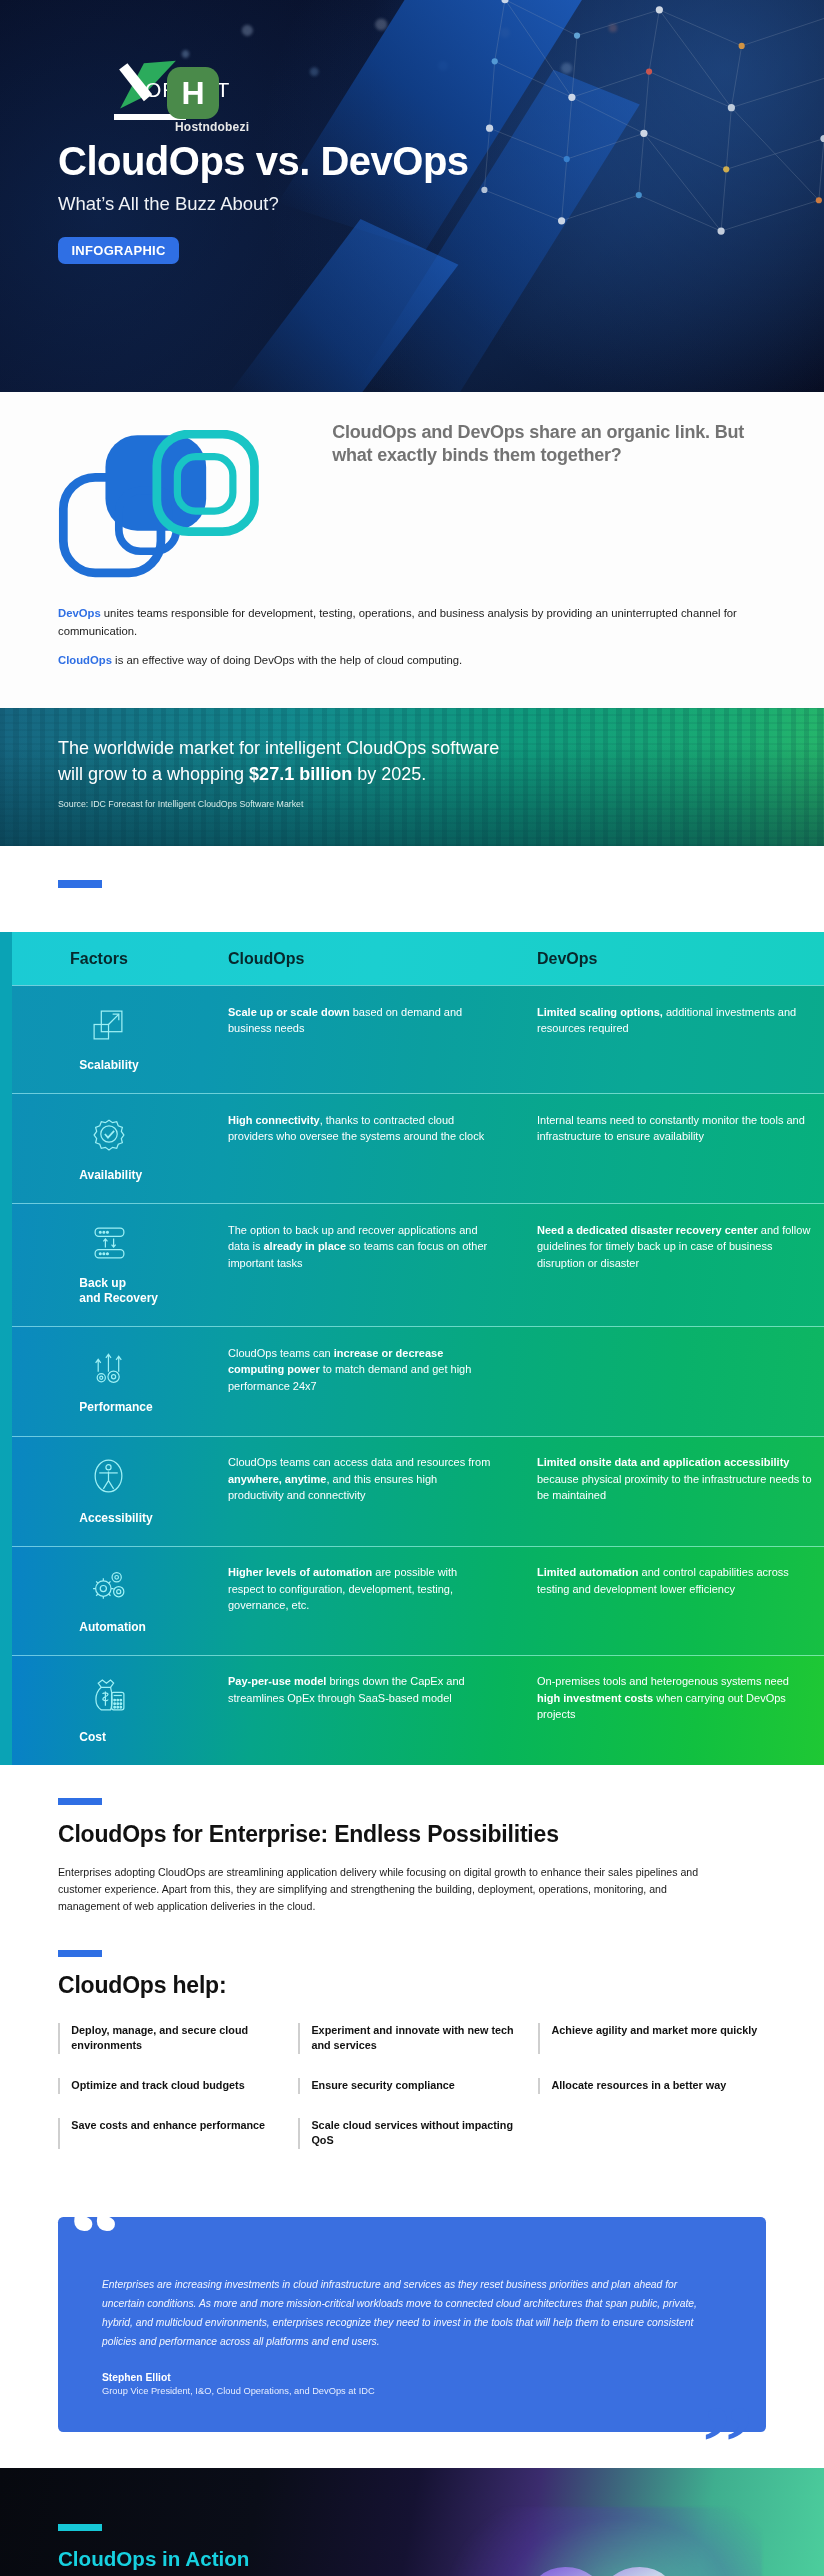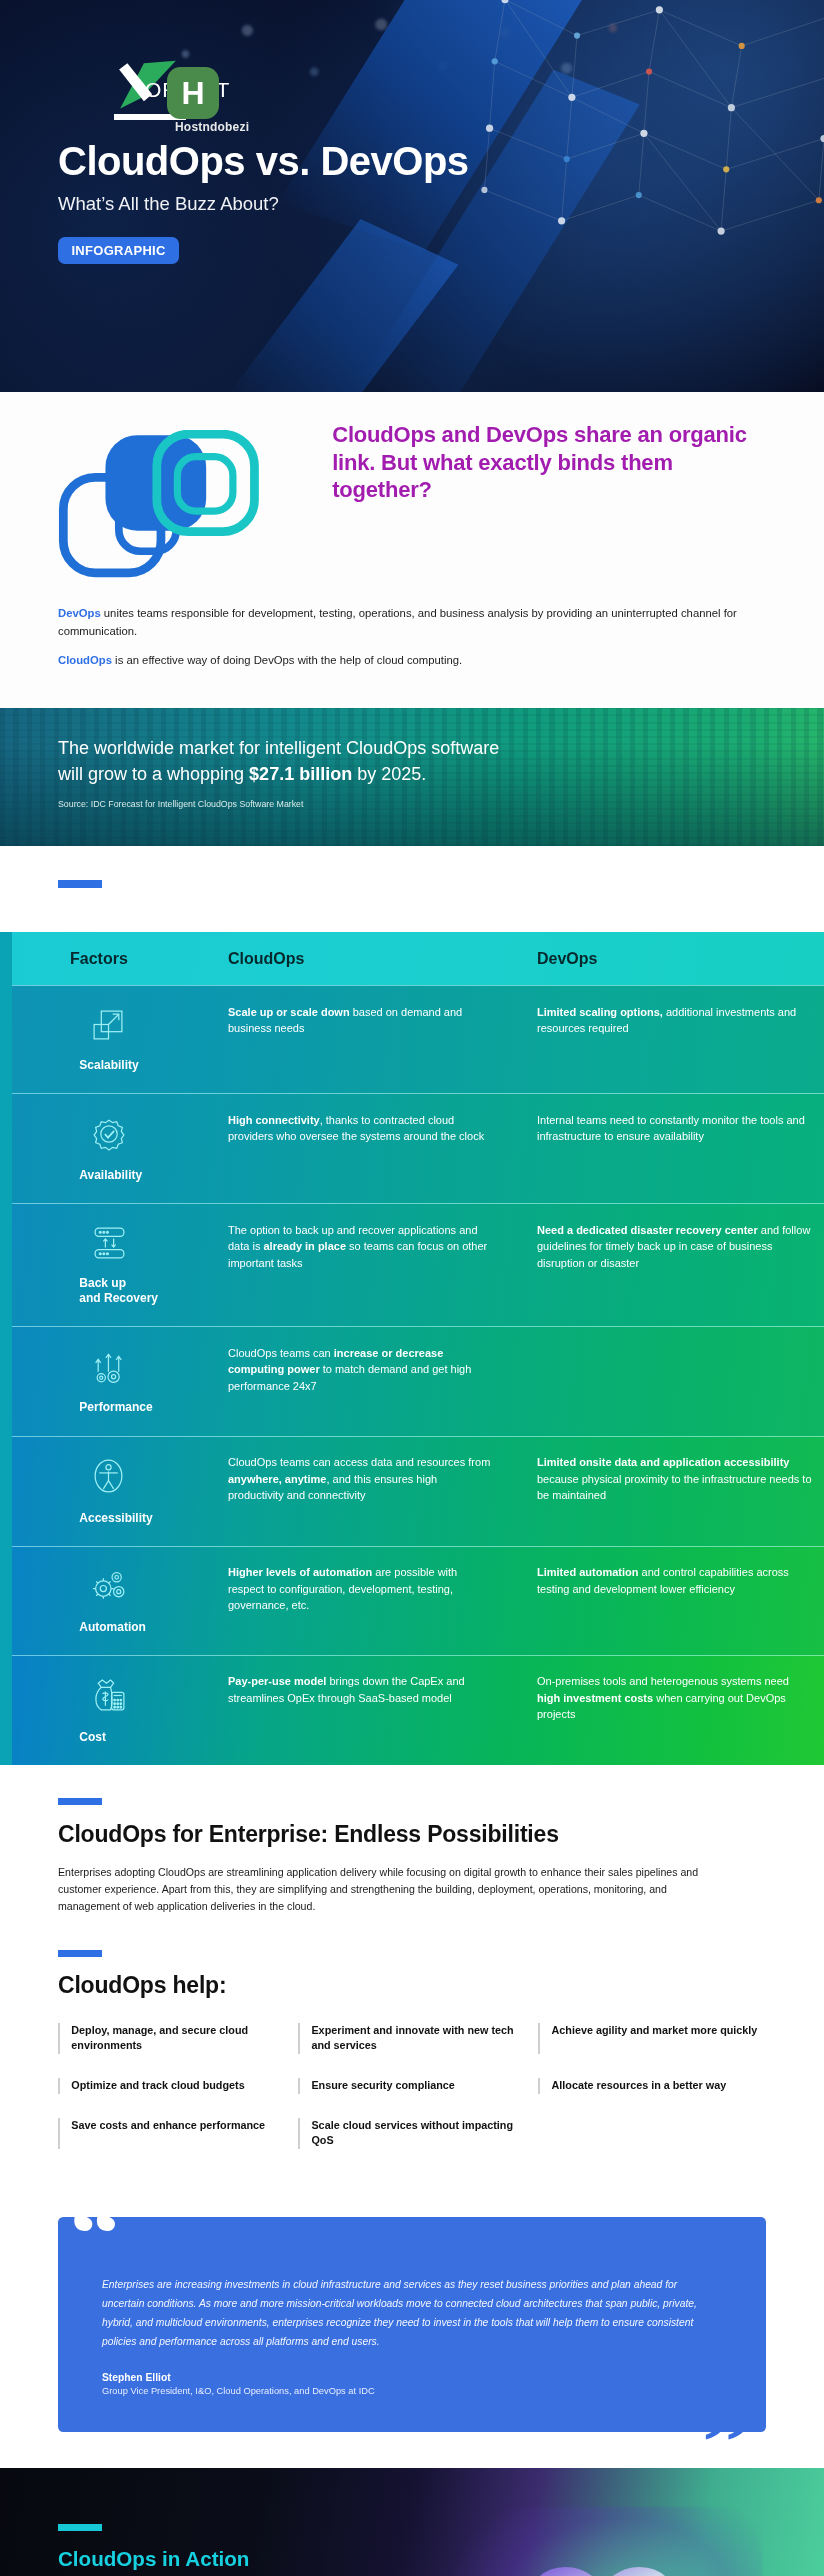--- a/index.html
+++ b/index.html
@@ -71,21 +71,21 @@
     display:inline-block; margin-top: 21.6px;
     background:#2f6fe4; color:#ffffff;
     font-size: 13px; letter-spacing: 0.3px; font-weight:700;
     padding: 5.7px 13.4px 6.7px 13.4px; border-radius: 7px;
   }
 
   
   .sec-link { padding: 29px 58px 28px 58px; background:#fdfdfd; display:flex; flex-wrap:wrap; }
   .link-graphic { width: 268px; flex: 0 0 268px; padding-top: 9.3px; }
   .link-head {
-    flex:1; font-size: 22px; line-height: 1.25; font-weight: 800; color:#a21caf; letter-spacing:-0.2px;
+    flex:1; font-size: 18px; line-height: 1.25; font-weight: 800; color:#737373; letter-spacing:-0.2px;
     padding-left: 6.2px;
   }
   .link-body { width:100%; margin-top: 24px; }
   .link-p { font-size: 11.3px; line-height: 1.55; color:#1c1c1c; margin-bottom: 11.3px; }
   .kw-blue { color:#2f6fe4; font-weight: 700; }
 
   
   .sec-stat {
     position:relative; height: 138px; overflow:hidden;
     background: linear-gradient(100deg, #1a6f8c 0%, #159b9b 35%, #12b188 62%, #1fc47a 88%, #2fd36f 100%);

